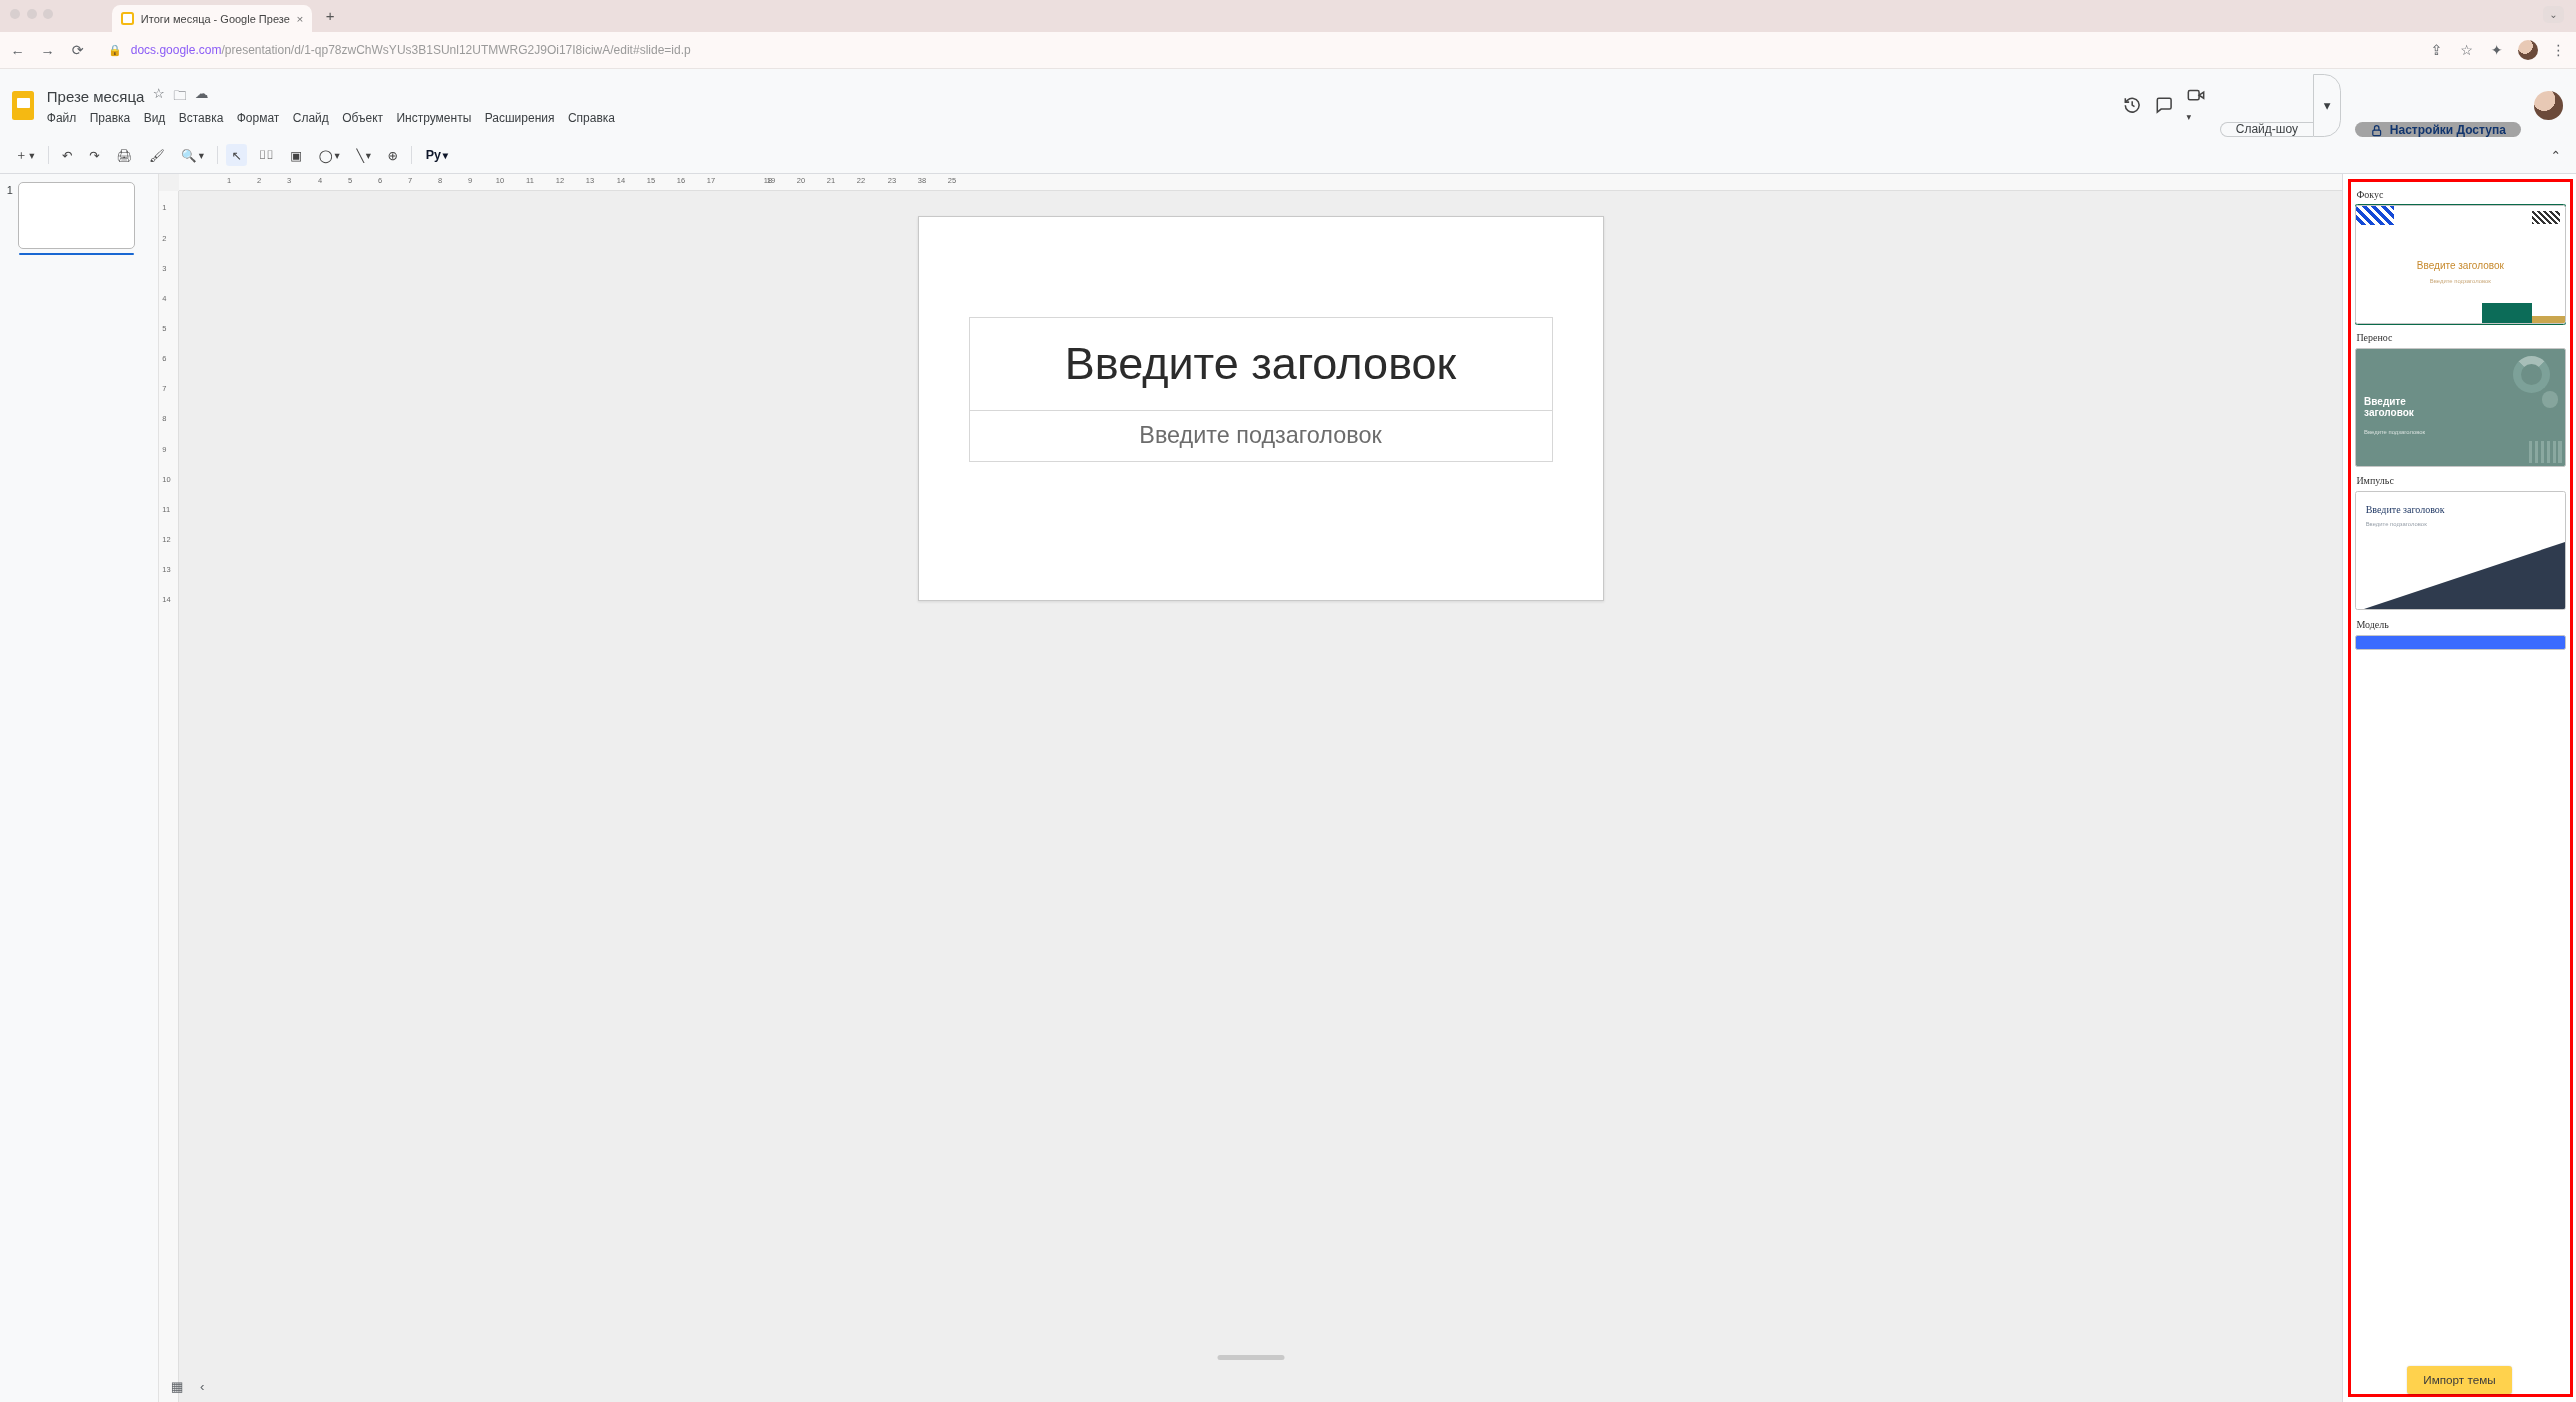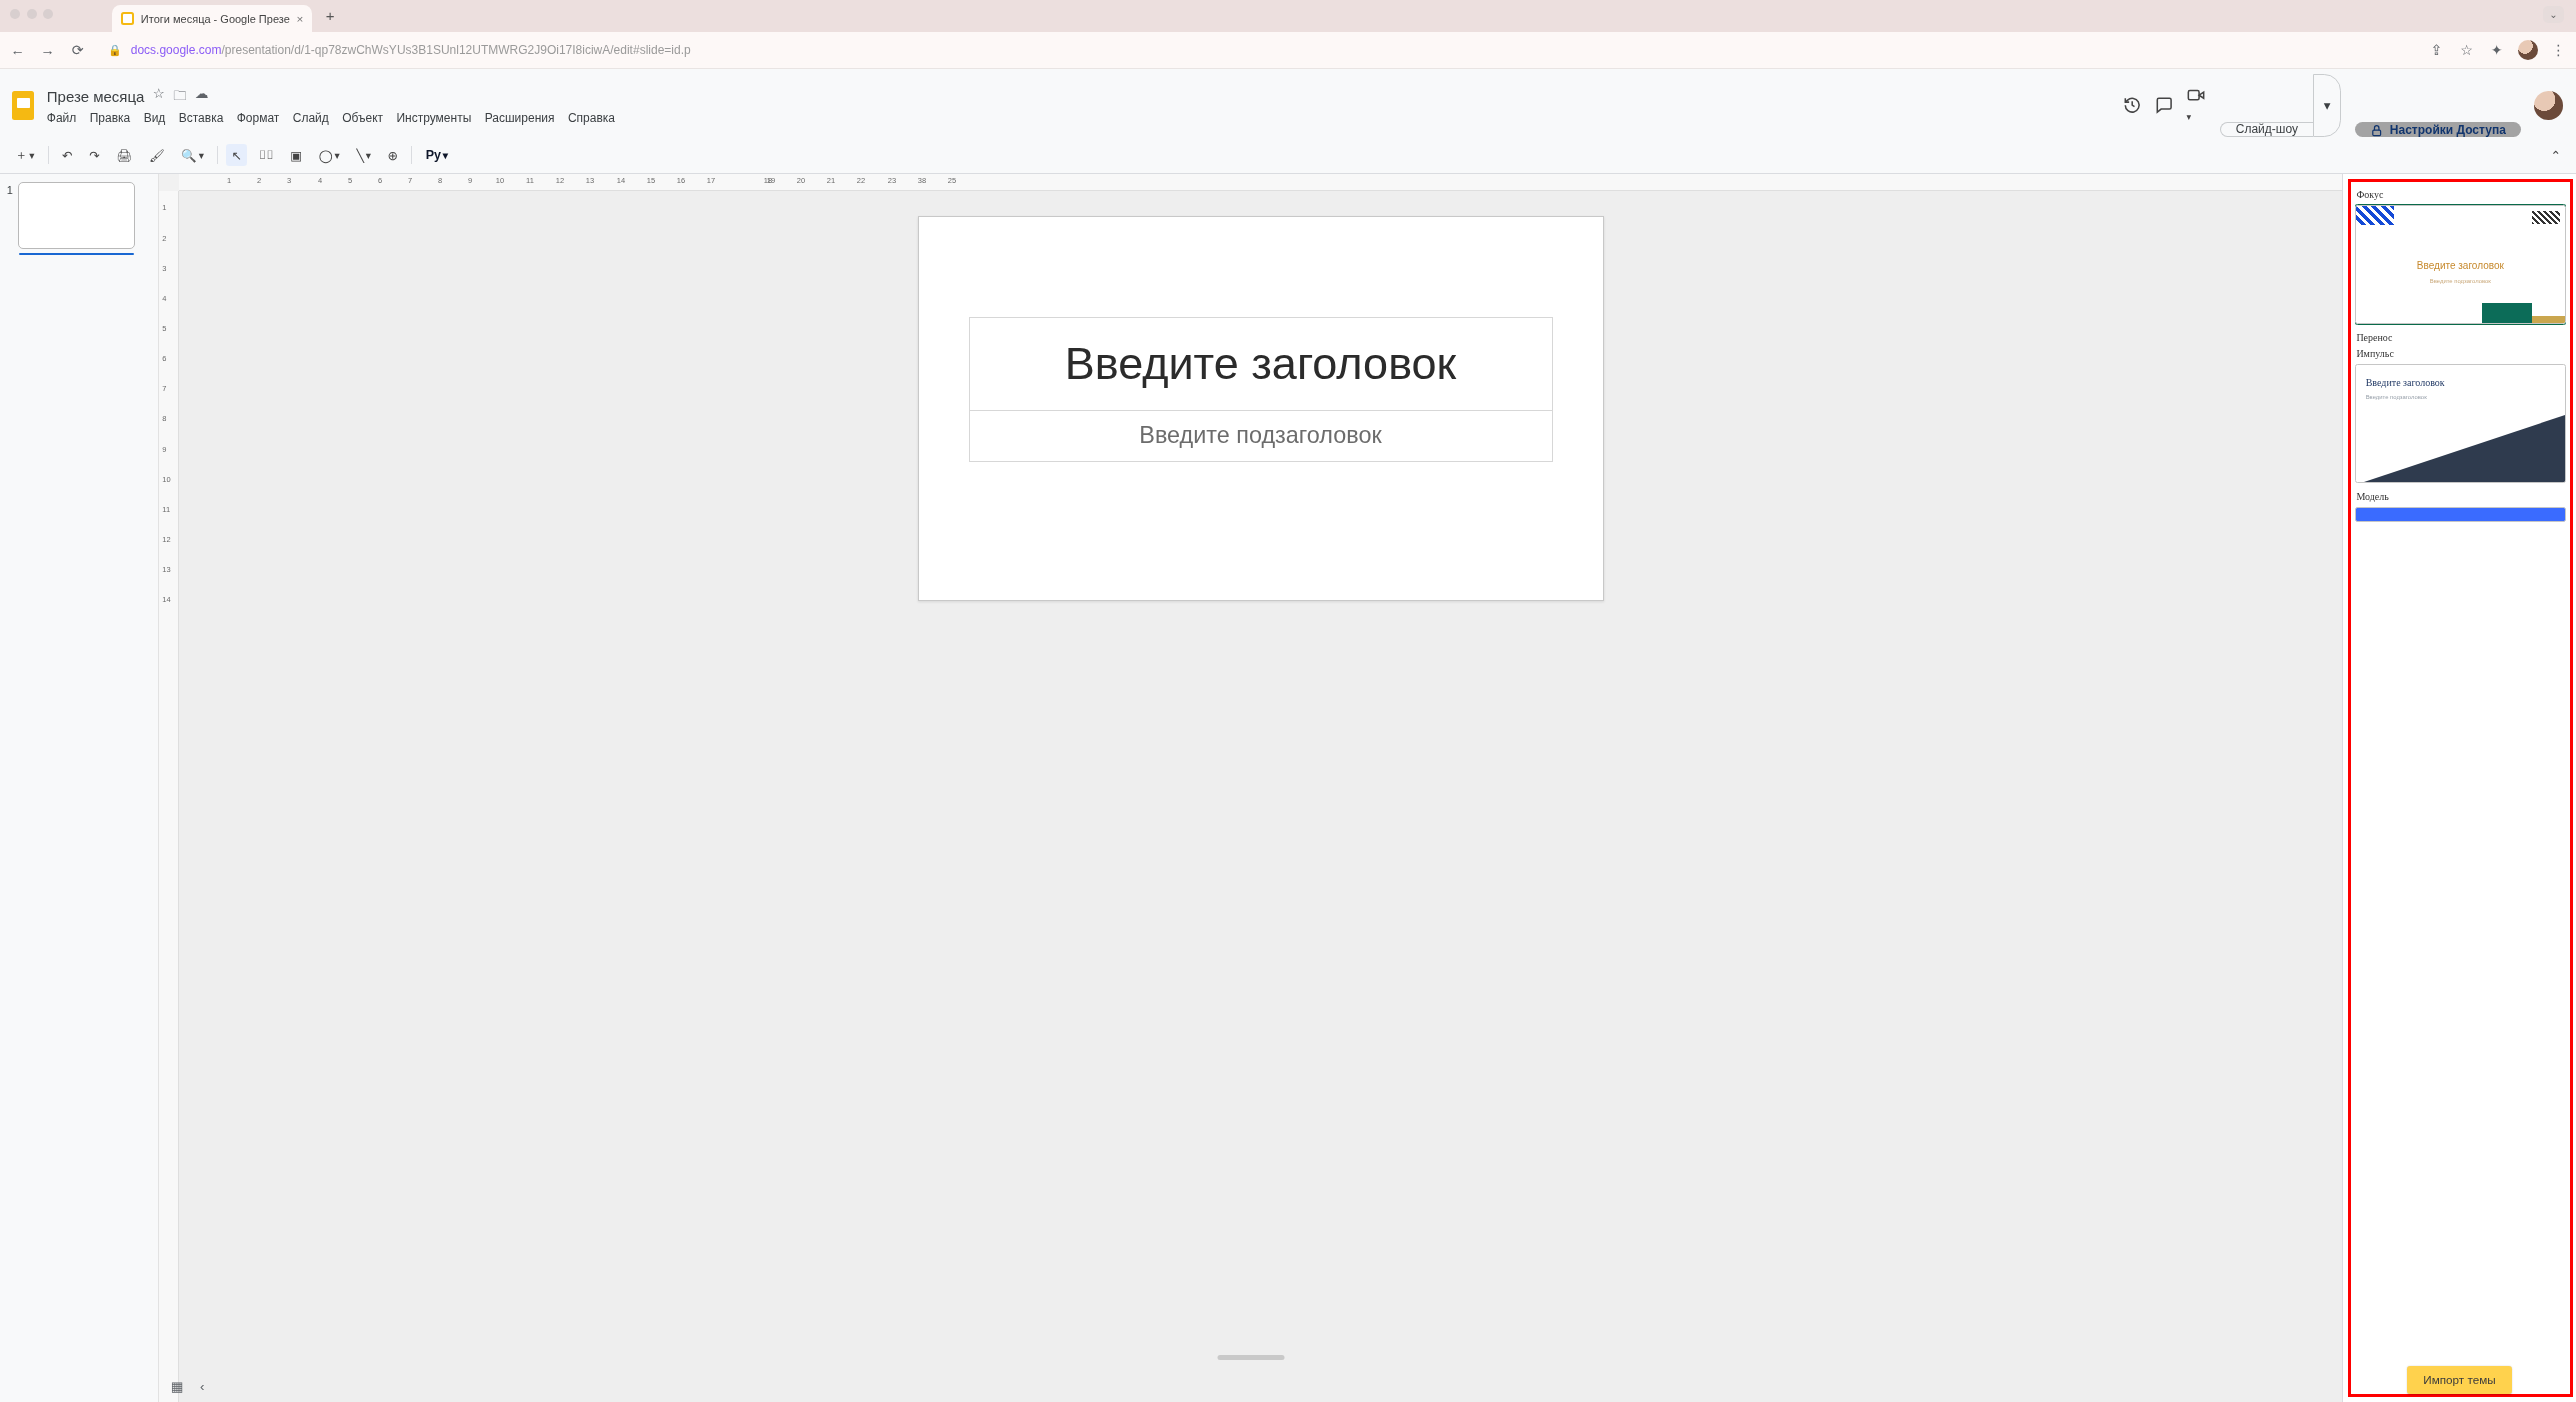--- a/index.html
+++ b/index.html
@@ -306,20 +306,28 @@
         <div class="themes-scroll">
           <div class="theme-label">Фокус</div>
           <div class="theme-card selected tc-focus">
             <span class="stripes-r"></span>
               <span class="gold"></span>
             <span class="tc-title">Введите заголовок</span>
             <span class="tc-sub">Введите подзаголовок</span>
           </div>
 
           <div class="theme-label">Перенос</div>
+          <div class="theme-card tc-perenos">
+            <span class="circ c1"></span>
+              <span class="circ c2"></span>
+              <span class="bars"></span>
+            <span class="tc-title" style="white-space:pre-line;">Введите
+заголовок</span>
+            <span class="tc-sub">Введите подзаголовок</span>
+          </div>
 
           <div class="theme-label">Импульс</div>
           <div class="theme-card tc-impuls">
             <span class="tri"></span>
             <span class="tc-title">Введите заголовок</span>
             <span class="tc-sub">Введите подзаголовок</span>
           </div>
 
           <div class="theme-label">Модель</div>
           <div class="theme-card tc-model"></div>

